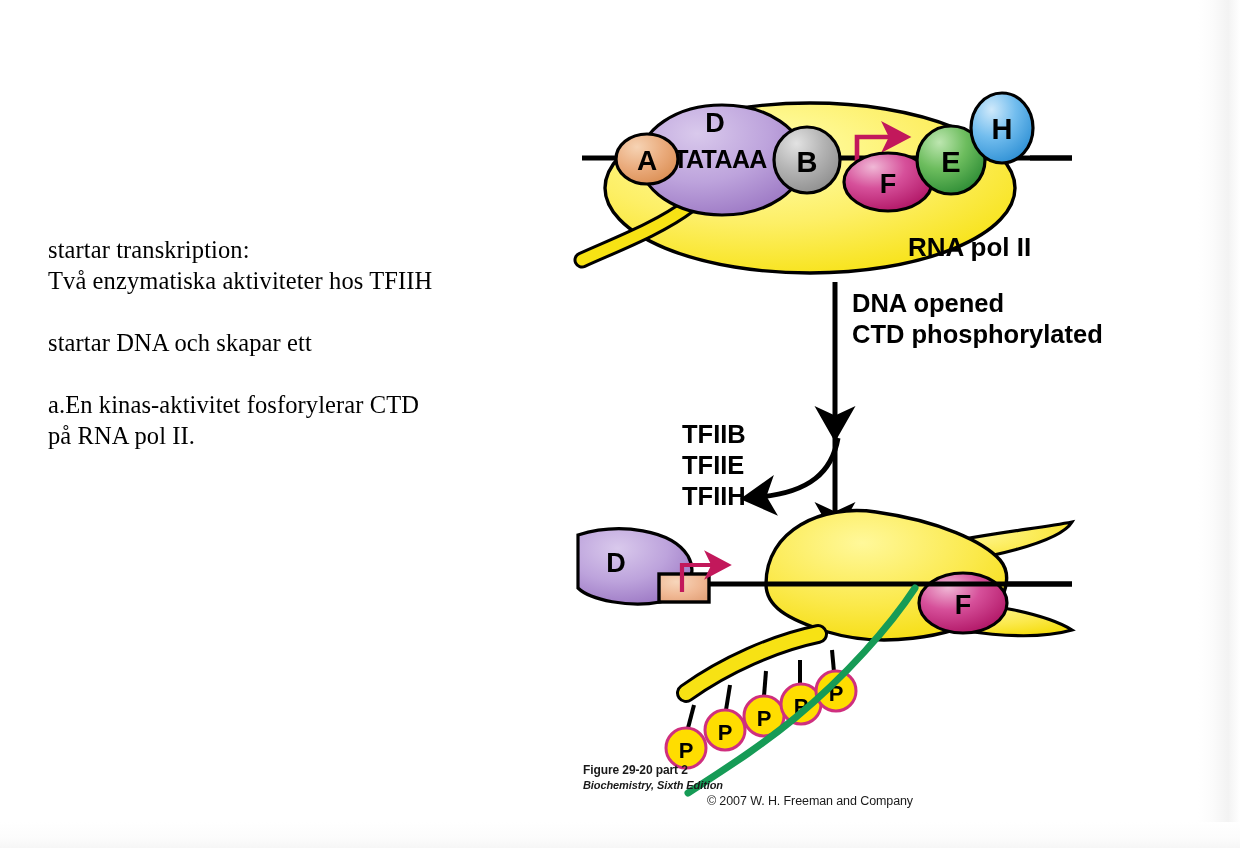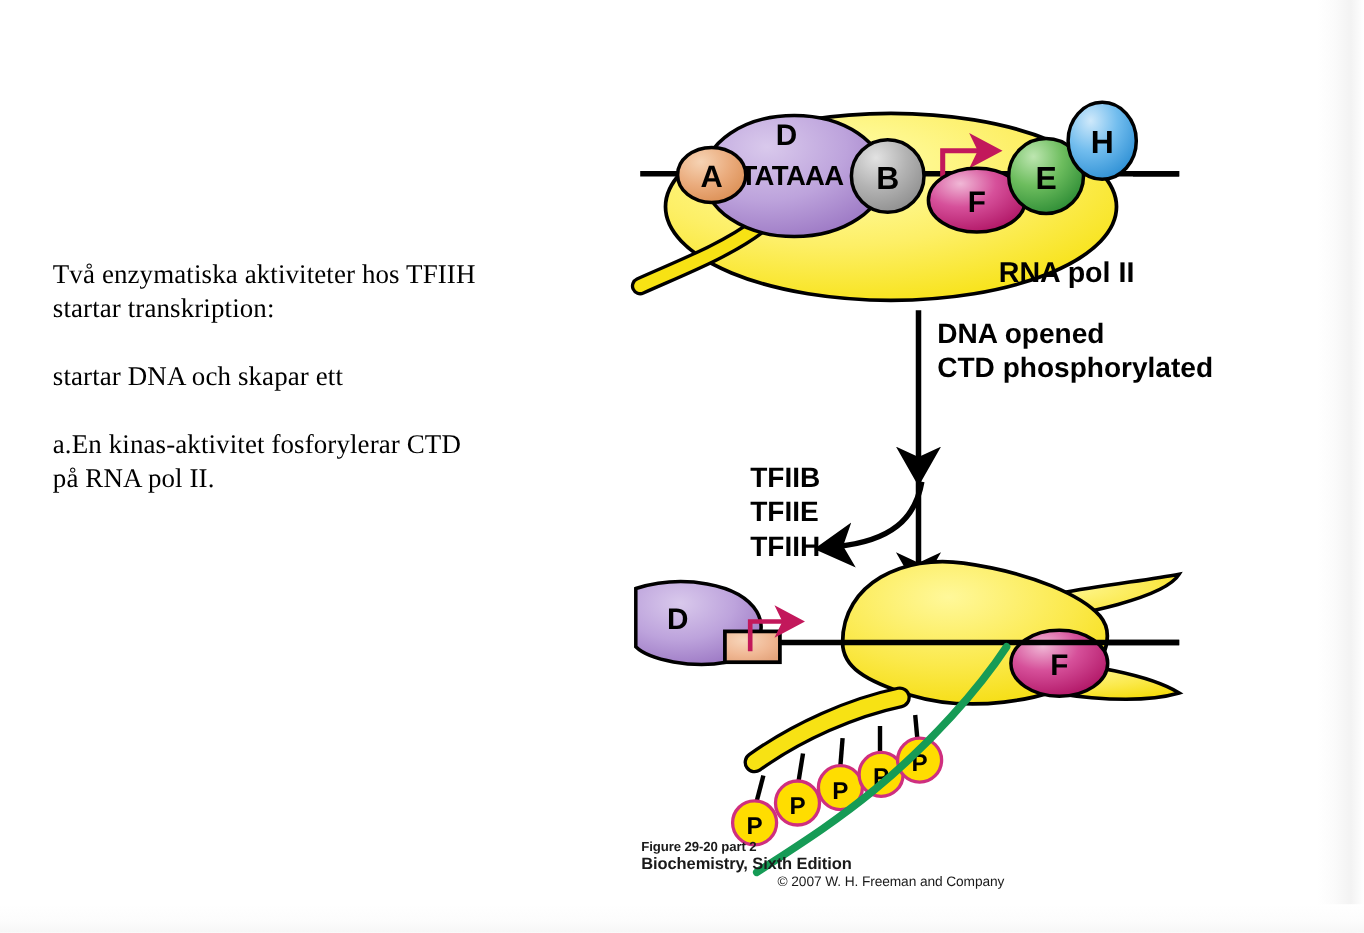--- a/index.html
+++ b/index.html
@@ -40,32 +40,32 @@
   }
   #figure svg{display:block;}
 
   
   #caption{
     position:absolute;left:583px;top:762px;width:330px;
     font-family:"Liberation Sans", sans-serif;
     color:#1a1a1a;
   }
   #caption .cap-line1{font-size:12px;font-weight:bold;line-height:16px;letter-spacing:-0.1px;}
-  #caption .cap-line2{font-size:15px;font-weight:bold;line-height:15px;letter-spacing:-0.1px;}
+  #caption .cap-line2{font-size:11px;font-weight:bold;font-style:italic;line-height:15px;letter-spacing:-0.1px;}
   #caption .cap-line3{font-size:12.5px;line-height:16px;letter-spacing:-0.1px;text-align:right;}
 </style>
 </head>
 <body>
 
 <div id="slide-edge"></div>
 <div id="slide-bottom-edge"></div>
 
 <div id="body-text">
+  <p>startar transkription:</p>
   <p>Två enzymatiska aktiviteter hos TFIIH</p>
-  <p>startar transkription:</p>
   <div class="gap"></div>
   <p>startar DNA och skapar ett</p>
   <div class="gap"></div>
   <p>a.En kinas-aktivitet  fosforylerar CTD</p>
   <p>på RNA pol II.</p>
 </div>
 
 <div id="figure">
 <svg width="620" height="770" viewBox="0 0 620 770" xmlns="http://www.w3.org/2000/svg">
 

